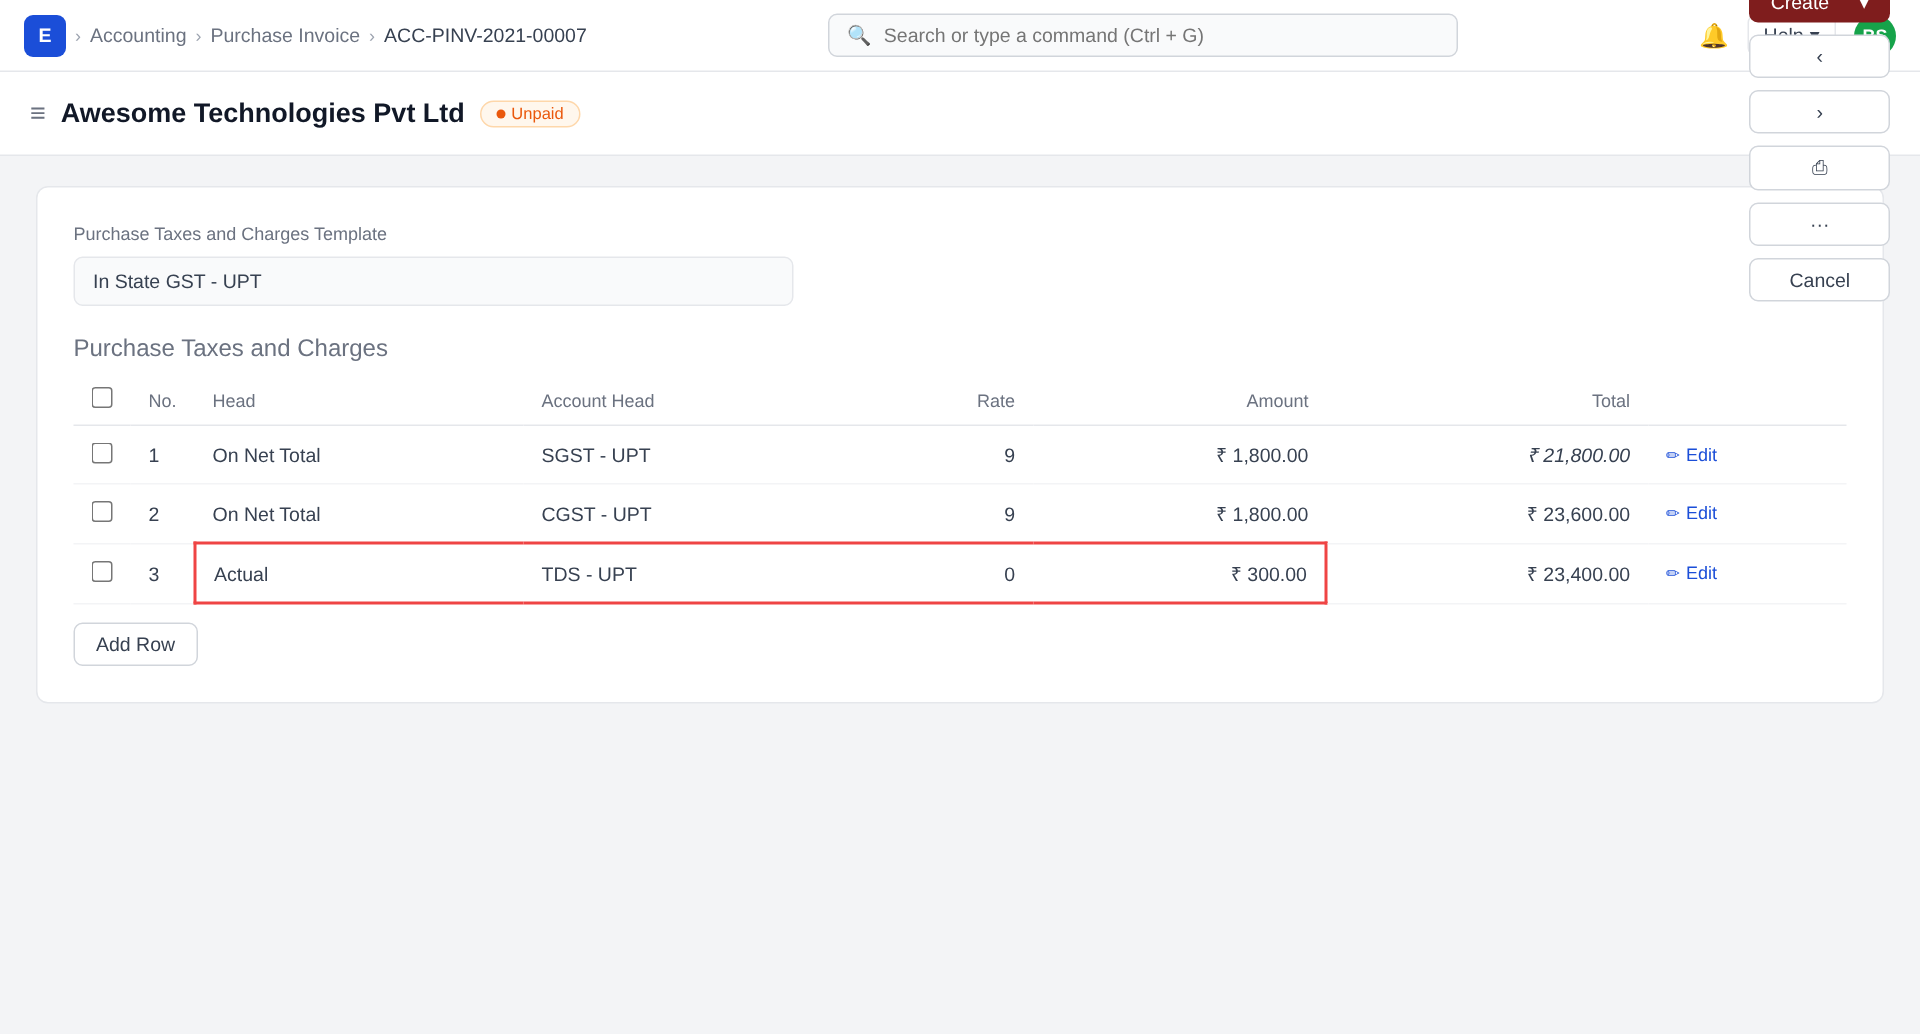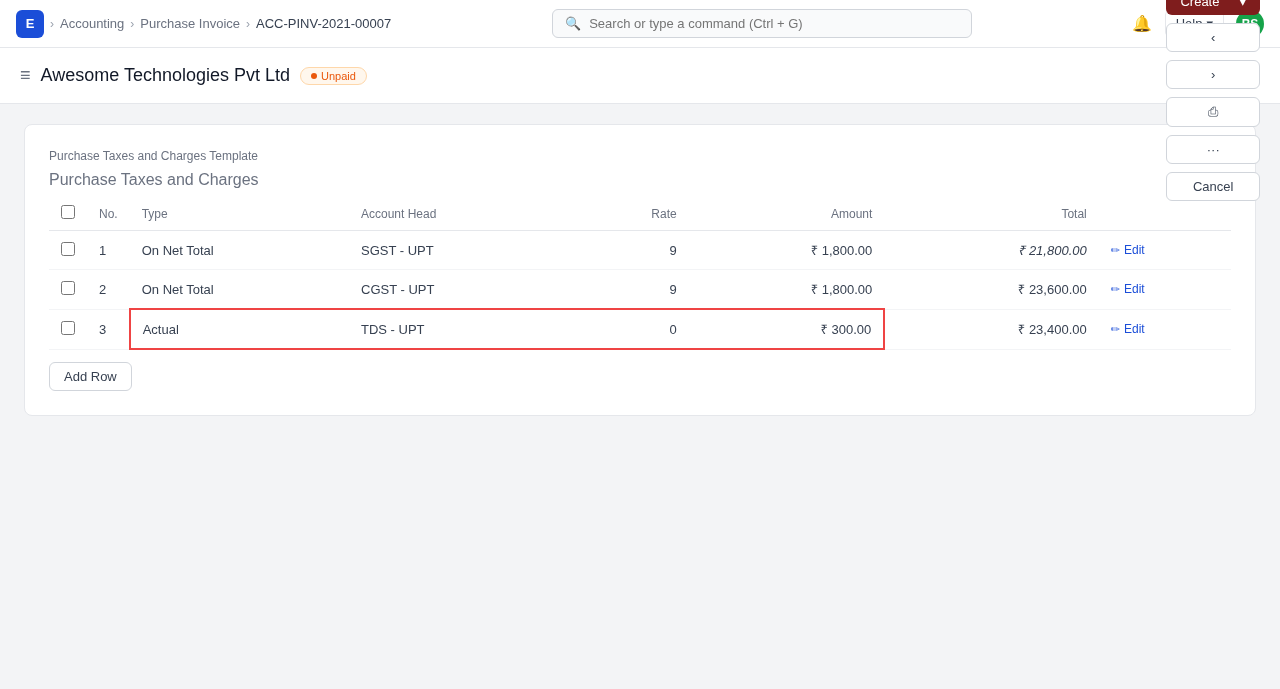--- a/index.html
+++ b/index.html
@@ -34,21 +34,21 @@
     .avatar { width: 28px; height: 28px; background: #16a34a; border-radius: 50%; display: flex; align-items: center; justify-content: center; color: #fff; font-size: 12px; font-weight: 600; }
 
     
     .page-header {
       display: flex; align-items: center; justify-content: space-between;
       background: #fff; border-bottom: 1px solid #e5e7eb;
       padding: 0 20px; height: 56px;
     }
     .page-header-left { display: flex; align-items: center; gap: 10px; }
     .hamburger { font-size: 18px; color: #6b7280; cursor: pointer; border: none; background: none; }
-    .page-title { font-size: 18px; font-weight: 400; color: #111827; }
+    .page-title { font-size: 18px; font-weight: 700; color: #111827; }
     .status-badge {
       background: #fff7ed; color: #ea580c; border: 1px solid #fed7aa;
       border-radius: 20px; padding: 2px 10px; font-size: 11px; font-weight: 500;
       display: flex; align-items: center; gap: 4px;
     }
     .status-dot { width: 6px; height: 6px; border-radius: 50%; background: #ea580c; }
 
     .page-header-right { display: flex; gap: 8px; flex-direction: column; }
     .btn-view {
       border: 1px solid #d1d5db; background: #fff; border-radius: 6px;
@@ -179,32 +179,33 @@
     <button class="btn-cancel">Cancel</button>
   </div>
 </div>
 
 <div class="content">
 
 
   <div class="card">
     <div>
       <div class="section-label">Purchase Taxes and Charges Template</div>
+      <input class="template-input" type="text" value="In State GST - UPT" style="">
     </div>
 
     <div class="charges-label">Purchase Taxes and Charges</div>
 
     <table>
       <thead>
         <tr>
           <th class="checkbox-col">
             <input type="checkbox" style="">
           </th>
           <th class="no-col">No.</th>
-          <th>Type</th>
+          <th>Head</th>
           <th>Account Head</th>
           <th class="right">Rate</th>
           <th class="right">Amount</th>
           <th class="right">Total</th>
           <th></th>
         </tr>
       </thead>
       <tbody id="charges-tbody">
       <tr>
             <td><input type="checkbox" style=""></td>

